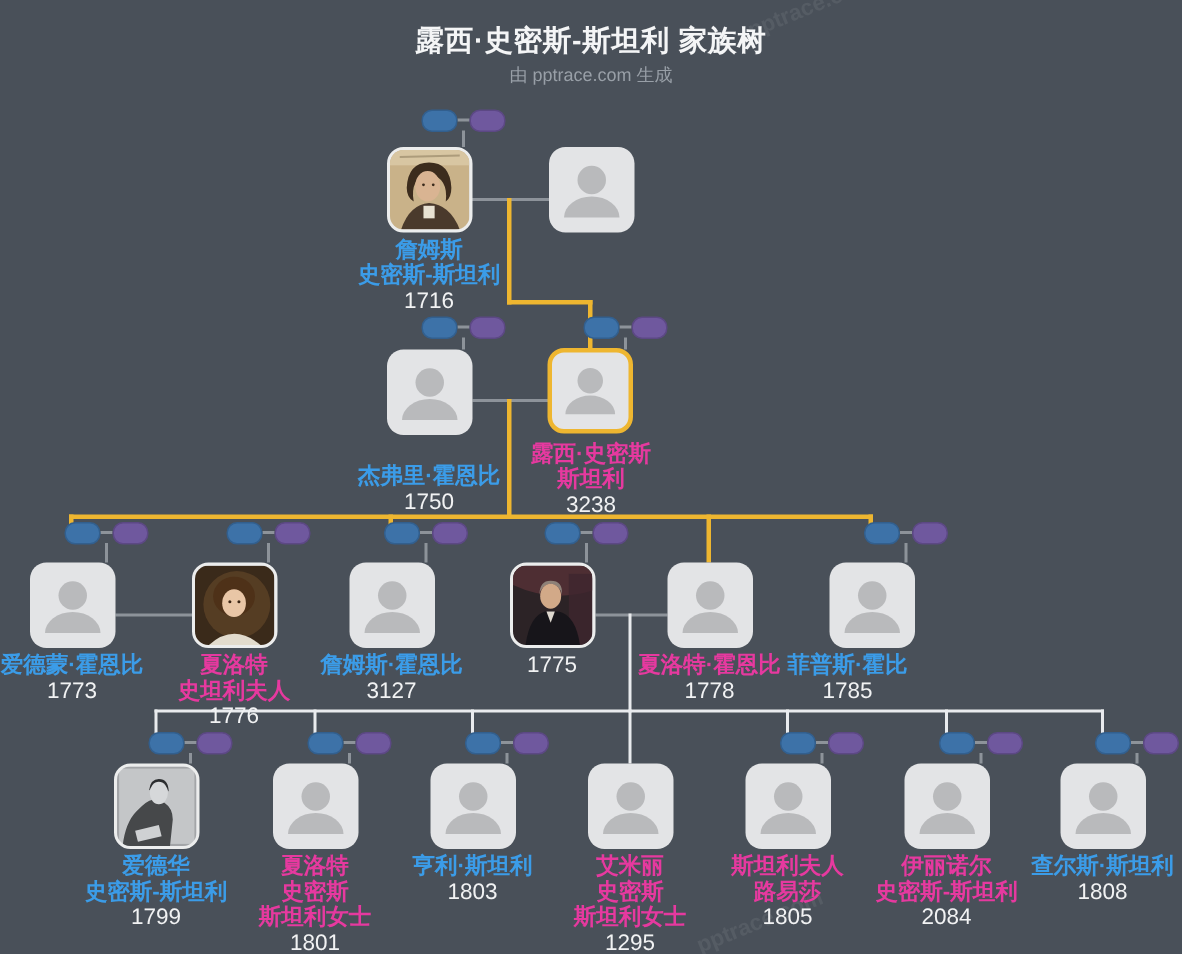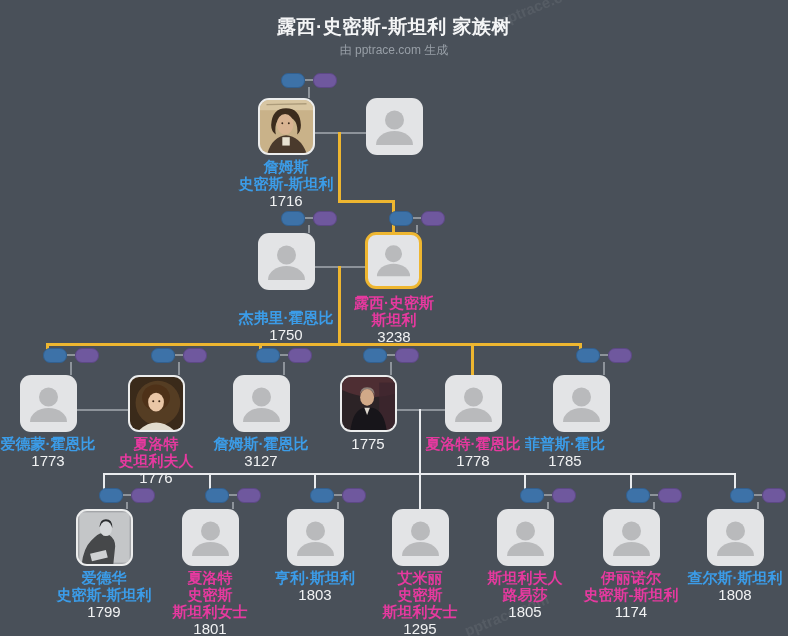--- a/index.html
+++ b/index.html
@@ -330,20 +330,20 @@
     <div class="yr">1295</div>
   </div>
   <div class="label np" style="left:460px;top:569px">
     <div>斯坦利夫人</div>
     <div>路易莎</div>
     <div class="yr">1805</div>
   </div>
   <div class="label np" style="left:566px;top:569px">
     <div>伊丽诺尔</div>
     <div>史密斯-斯坦利</div>
-    <div class="yr">1174</div>
+    <div class="yr">2084</div>
   </div>
   <div class="label nb" style="left:670px;top:569px">
     <div>查尔斯·斯坦利</div>
     <div class="yr">1808</div>
   </div>
 
 </div>
 
 </body></html>

